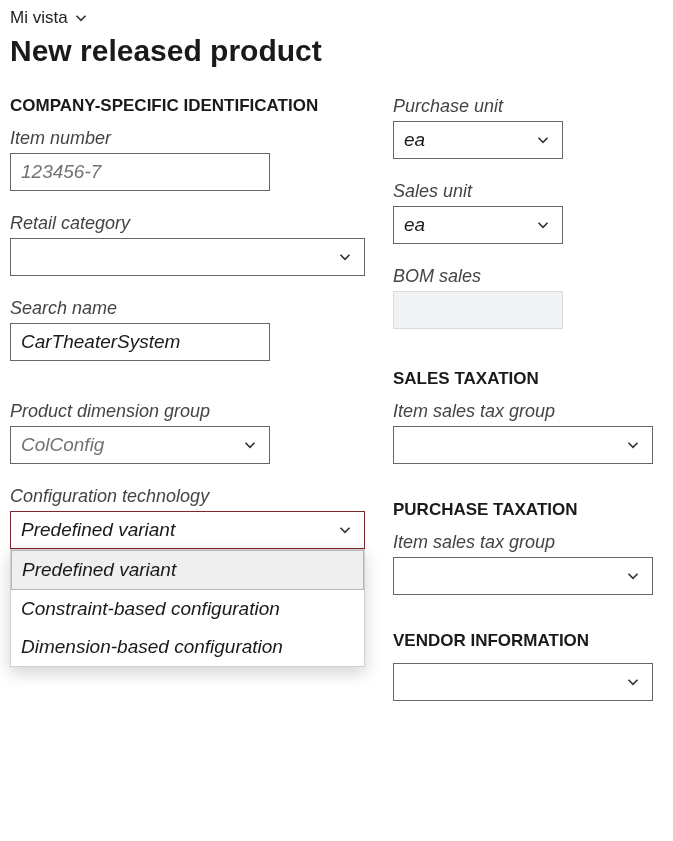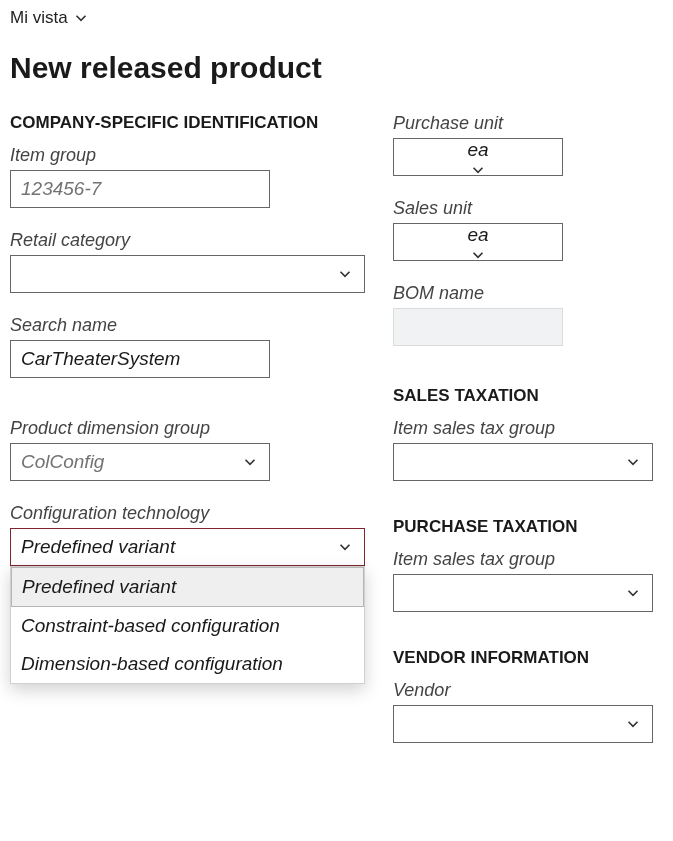--- a/index.html
+++ b/index.html
@@ -12,21 +12,21 @@
   .page {
     width: 578px;
     padding: 8px 10px 20px 10px;
   }
   .view-switch {
     display: inline-flex; align-items: center; gap: 4px;
     font-size: 17px; color: #222; cursor: pointer;
     padding: 0 0 2px 0;
   }
   .page-title {
-    font-size: 30px; font-weight: 600; margin: 21px 0 28px 0;
+    font-size: 30px; font-weight: 600; margin: 4px 0 28px 0;
   }
   .columns {
     display: flex; gap: 28px;
   }
   .col-left { flex: 0 0 355px; }
   .col-right { flex: 1; }
   .section-head {
     font-size: 17px; font-weight: 700;
     margin: 0 0 12px 0; letter-spacing: 0px;
   }
@@ -34,21 +34,21 @@
   .field-label {
     font-size: 18px; color: #444; margin-bottom: 4px;
   }
   .input, .select {
     display: flex; align-items: center; justify-content: space-between;
     height: 38px; border: 1px solid #666; background: #fff;
     padding: 0 10px; font-size: 19px; color: #1a1a1a;
   }
   .input .val { flex: 1; white-space: nowrap; overflow: hidden; }
   .input.blue .val { color: #737373; }
-  .select.small { width: 170px; flex-direction: column; }
+  .select.small { width: 170px; }
   .input.w260 { width: 260px; }
   .input.w355, .select.w355 { width: 355px; }
   .input.disabled { background: #f1f2f3; border-color: #d9dbdd; }
   .select.active { border: 1px solid #80242f; }
   .chev {
     width: 18px; height: 18px; flex: 0 0 18px;
     color: #333; display: inline-block;
   }
   .chev svg { width: 100%; height: 100%; display: block; }
   .dropdown {
@@ -78,21 +78,21 @@
 
   <h1 class="page-title">New released product</h1>
 
   <div class="columns">
 
     <div class="col-left">
 
       <div class="section-head">COMPANY-SPECIFIC IDENTIFICATION</div>
 
       <div class="field">
-        <div class="field-label">Item group</div>
+        <div class="field-label">Item number</div>
         <div class="input blue w260">
           <span class="val">123456-7</span>
         </div>
       </div>
 
       <div class="field">
         <div class="field-label">Retail category</div>
         <div class="select w355">
           <span class="val"></span>
           <span class="chev">
@@ -164,21 +164,21 @@
           <span class="val">ea</span>
           <span class="chev">
             <svg viewBox="0 0 24 24" fill="none" stroke="currentColor" stroke-width="2.2">
                 <polyline points="6 9 12 15 18 9"></polyline>
               </svg>
           </span>
         </div>
       </div>
 
       <div class="field">
-        <div class="field-label">BOM name</div>
+        <div class="field-label">BOM sales</div>
         <div class="input disabled small" style="width:170px">
           <span class="val"></span>
         </div>
       </div>
 
       <div style="height:18px"></div>
       <div class="section-head">SALES TAXATION</div>
 
       <div class="field">
         <div class="field-label">Item sales tax group</div>
@@ -204,21 +204,20 @@
                 <polyline points="6 9 12 15 18 9"></polyline>
               </svg>
           </span>
         </div>
       </div>
 
       <div style="height:14px"></div>
       <div class="section-head">VENDOR INFORMATION</div>
 
       <div class="field">
-        <div class="field-label">Vendor</div>
         <div class="select" style="width:260px">
           <span class="val"></span>
           <span class="chev">
             <svg viewBox="0 0 24 24" fill="none" stroke="currentColor" stroke-width="2.2">
                 <polyline points="6 9 12 15 18 9"></polyline>
               </svg>
           </span>
         </div>
       </div>
 

